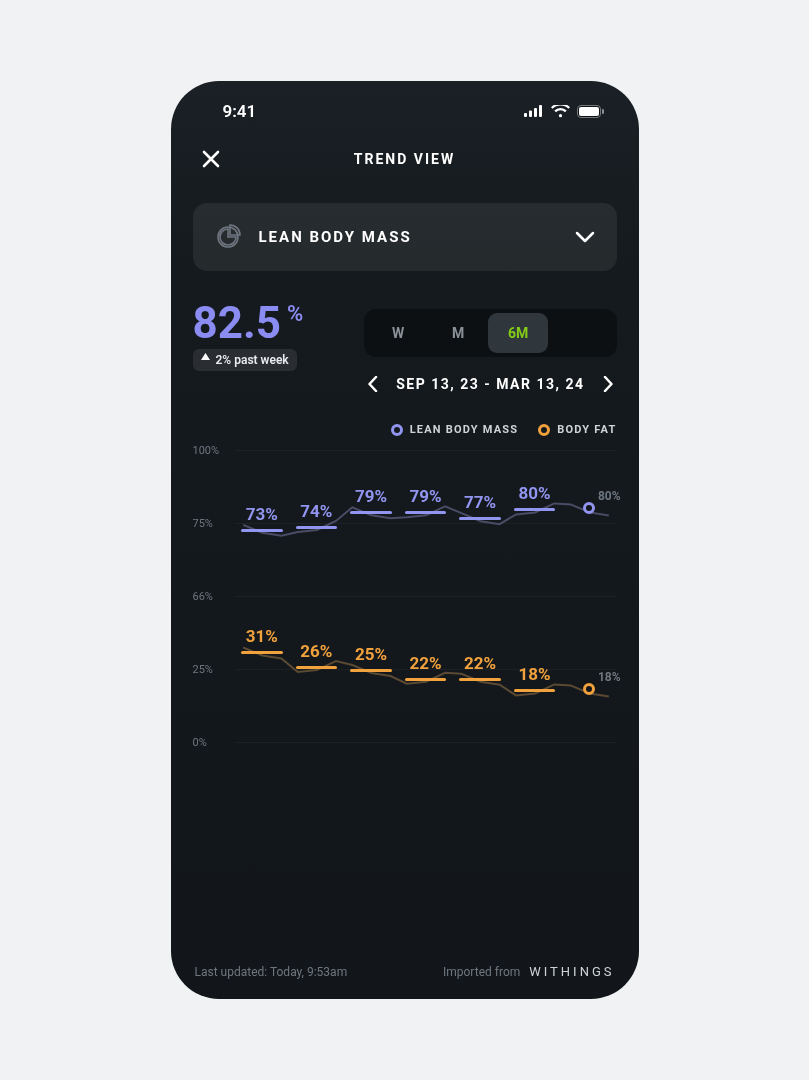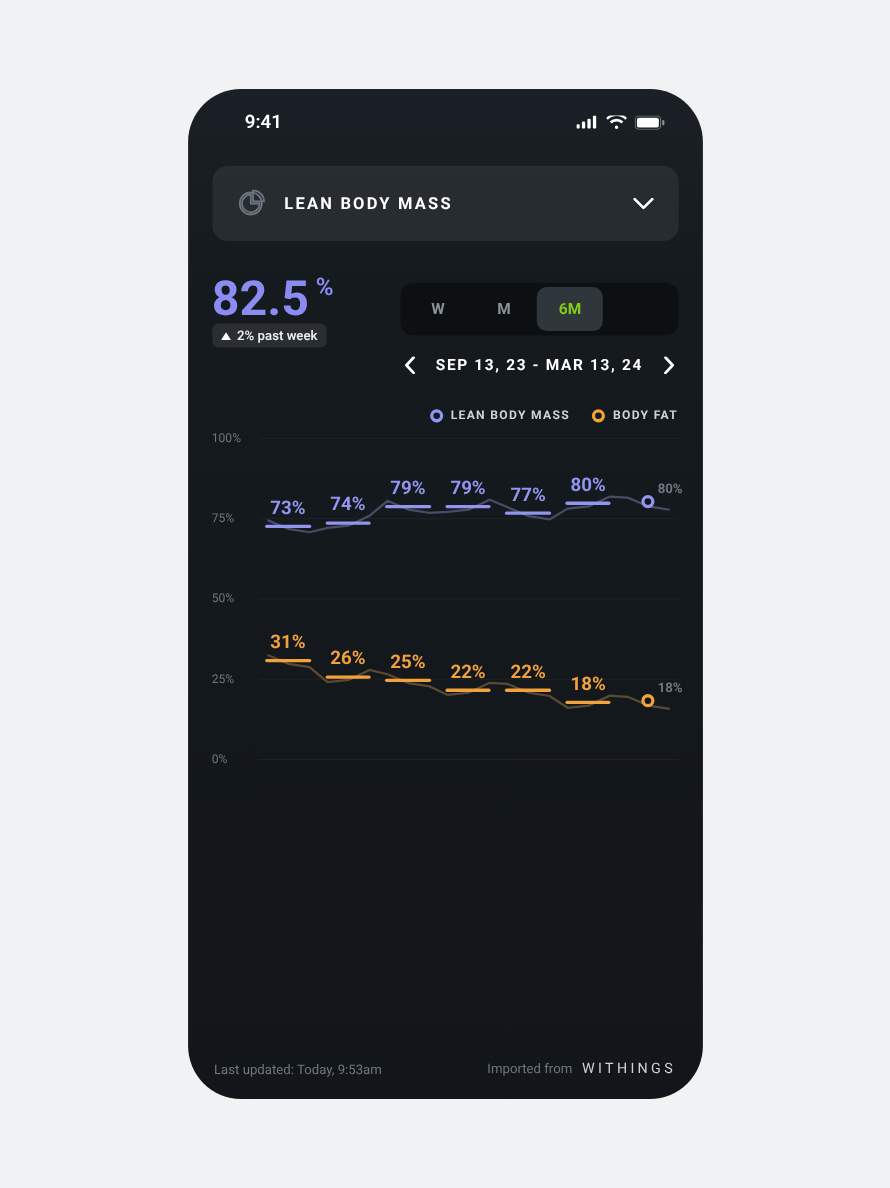--- a/index.html
+++ b/index.html
@@ -62,21 +62,21 @@
   .metric-label { flex:1; font-size:15px; font-weight:700; letter-spacing:2px; color:#fff; }
   .chevron { color:#fff; }
   
   .stat-row { display:flex; align-items:flex-start; margin-top:28px; gap:16px; }
   .stat-left { flex:1; }
   .stat-caption { font-size:12px; font-weight:700; letter-spacing:1.5px; color:#6e7680; }
   .stat-value { display:flex; align-items:flex-start; gap:6px; margin-top:2px; }
   .stat-num { font-size:44px; font-weight:700; color:#8b8cf2; line-height:1; }
   .stat-unit { font-size:22px; font-weight:600; color:#8b8cf2; }
   .delta-badge {
-    display:inline-flex; align-items:center; gap:6px;
+    display:inline-flex; gap:6px;
     background: rgba(255,255,255,0.09);
     border-radius:6px; padding:4px 8px; margin-top:1px;
     font-size:12px; font-weight:600; color:#e8ecee;
   }
   
   .seg {
     background: rgba(0,0,0,0.35);
     border-radius: 12px;
     display:flex; padding:4px;
     height:48px; align-items:center;
@@ -156,20 +156,28 @@
             <path d="M9.5 12.3a1.6 1.6 0 100-3.2 1.6 1.6 0 000 3.2zM5 7.2a6.4 6.4 0 019 0l1.7-1.7a8.8 8.8 0 00-12.4 0L5 7.2zM1.6 3.8a11.2 11.2 0 0115.8 0L19 2.2a13.5 13.5 0 00-19 0l1.6 1.6z" fill="#fff"></path>
           </svg>
         <svg width="28" height="13" viewBox="0 0 28 13">
             <rect x="0.5" y="0.5" width="23" height="12" rx="3.5" stroke="#fff" opacity="0.4"></rect>
             <rect x="2" y="2" width="20" height="9" rx="2" fill="#fff"></rect>
             <rect x="25" y="4" width="2" height="5" rx="1" fill="#fff" opacity="0.5"></rect>
           </svg>
       </div>
     </div>
 
+    <div class="header">
+      <div class="close-btn">
+        <svg width="20" height="20" viewBox="0 0 20 20">
+            <path d="M3 3l14 14M17 3L3 17" stroke="#fff" stroke-width="2.6" stroke-linecap="round"></path>
+          </svg>
+      </div>
+      <div class="header-title">TREND VIEW</div>
+    </div>
 
     <div class="content">
 
       <div class="metric-selector">
         <svg class="pie-icon" width="26" height="26" viewBox="0 0 26 26">
             <path d="M13 3a10 10 0 100 20 10 10 0 000-20zm0 2v8h8a8 8 0 01-8 8 8 8 0 010-16z" fill="none" stroke="currentColor" stroke-width="1.6"></path>
             <path d="M15 1a10 10 0 0110 10H15V1z" fill="none" stroke="currentColor" stroke-width="1.6"></path>
           </svg>
         <span class="metric-label">LEAN BODY MASS</span>
         <svg class="chevron" width="20" height="12" viewBox="0 0 20 12">
@@ -222,21 +230,21 @@
             <span class="legend-dot" style="border-color: rgb(242, 162, 60);"></span>
             <span style="color: rgb(207, 211, 214);">BODY FAT</span>
           </div>
         </div>
 
       <div class="chart-wrap" id="chart">
           <div class="ytick" style="top: 292px;">0%</div>
           <div class="gridline" style="top: 292px;"></div>
           <div class="ytick" style="top: 219px;">25%</div>
           <div class="gridline" style="top: 219px;"></div>
-          <div class="ytick" style="top: 146px;">50%</div>
+          <div class="ytick" style="top: 146px;">66%</div>
           <div class="gridline" style="top: 146px;"></div>
           <div class="ytick" style="top: 73px;">75%</div>
           <div class="gridline" style="top: 73px;"></div>
           <div class="ytick" style="top: 0px;">100%</div>
           <div class="gridline" style="top: 0px;"></div>
           <div class="plot">
             <svg width="382" height="292" style="position: absolute; left: 0px; top: 0px;">
               <polyline points="8.185714285714287,74.84 27.285714285714285,82.84 46.385714285714286,85.84 62.75714285714287,81.92000000000002 81.85714285714286,79.92000000000002 100.95714285714286,70.92000000000002 117.32857142857142,57.31999999999999 136.42857142857142,65.32 155.5285714285714,68.32 171.9,67.32 191,65.32 210.1,56.31999999999999 226.47142857142856,63.16 245.57142857142856,71.16 264.6714285714286,74.16 281.0428571428571,64.39999999999998 300.1428571428571,62.39999999999998 319.24285714285713,53.39999999999998 335.6142857142857,54.39999999999998 354.7142857142857,62.39999999999998 373.81428571428575,65.39999999999998" fill="none" stroke="#4a4c66" stroke-width="2"></polyline>
             </svg>
             <div class="bar-seg" style="left: 6.54857px; width: 41.4743px; top: 78.84px; background: rgb(146, 149, 240);"></div>

